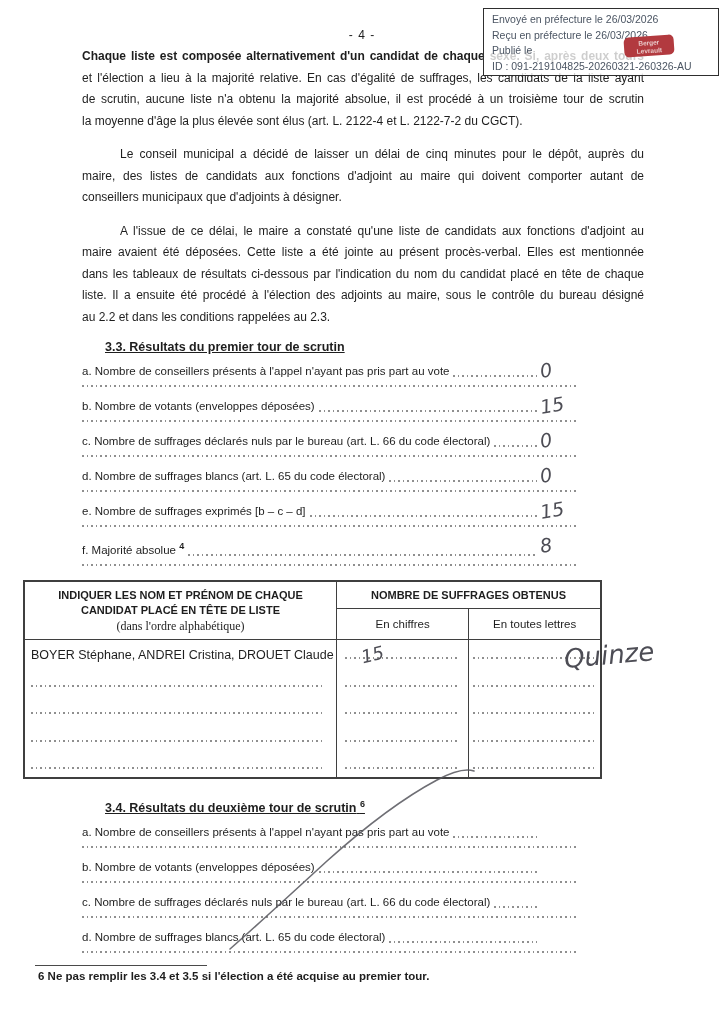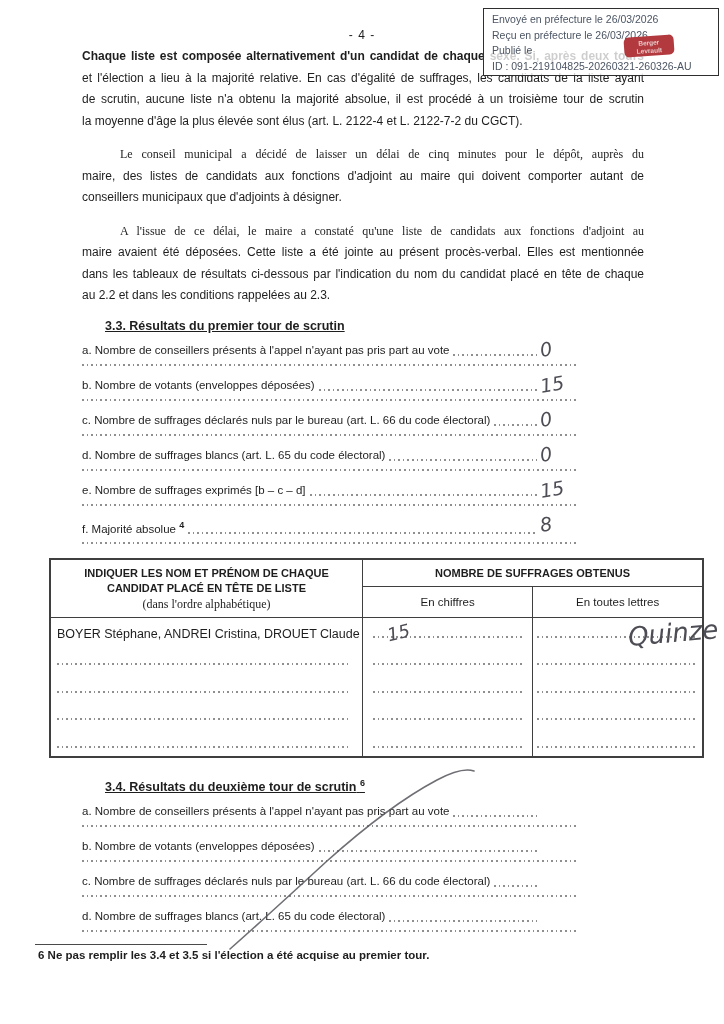--- a/index.html
+++ b/index.html
@@ -12,21 +12,21 @@
   .page-number {
     position:absolute; top:28px; left:0; width:724px;
     text-align:center; font-size:12px; letter-spacing:1px;
   }
   
   .content { position:absolute; top:46px; left:0; width:724px; }
   .para { margin:0 0 12px 82px; width:562px; font-size:12px; line-height:21.5px; }
   .pline { text-align:justify; text-align-last:justify; }
   .pline.last { text-align-last:left; }
   .pline.bold { font-weight:bold; }
-  .pline.indent { text-indent:38px;font-family:Liberation Serif, serif; }
+  .pline.indent { text-indent:38px; }
   
   .sec-heading {
     margin:4px 0 10px 105px; font-size:12.5px; font-weight:bold;
     text-decoration:underline;
   }
   .sec-heading sup, .supref { font-size:9px; font-weight:bold; }
   .h34 { margin-top:20px; }
   
   .items { margin-left:82px; }
   .item { position:relative; margin-bottom:12px; }
@@ -38,21 +38,21 @@
   }
   .leader { flex:1; align-self:flex-end; margin:0 0 2px 4px; min-width:0; }
   .dotline { width:497px; margin-top:6px; }
   .hand {
     position:absolute; font-style:italic; color:#4d4d55;
     font-family:"DejaVu Sans", sans-serif;
   }
   .hand-item { left:458px; top:-5px; font-size:19px; transform:rotate(-10deg); }
   
   .res-table {
-    margin:14px 0 0 49px; border-collapse:collapse; width:655px;
+    margin:14px 0 0 23px; border-collapse:collapse; width:579px;
     border:2px solid #3f3f3f; table-layout:fixed;padding-left:20px;
   }
   .res-table td { border:1px solid #3f3f3f; padding:0; }
   .hleft { width:303px; text-align:center; vertical-align:middle; padding:5px 4px 4px 4px !important; }
   .hl1 { font-size:11px; font-weight:bold; line-height:15px; }
   .hl2 { font-family:"Liberation Serif", serif; font-size:12px; line-height:16px; }
   .hright { height:26px; text-align:center; font-size:11px; font-weight:bold; }
   .hsub { height:30px; text-align:center; font-size:11.5px; vertical-align:middle; }
   .c-chiffres { width:90px; }
   .bcell { vertical-align:top; position:relative; }
@@ -103,20 +103,21 @@
     <div class="para">
       <div class="pline indent">Le conseil municipal a décidé de laisser un délai de cinq minutes pour le dépôt, auprès du</div>
       <div class="pline">maire, des listes de candidats aux fonctions d'adjoint au maire qui doivent comporter autant de</div>
       <div class="pline last">conseillers municipaux que d'adjoints à désigner.</div>
     </div>
 
     <div class="para">
       <div class="pline indent">A l'issue de ce délai, le maire a constaté qu'une liste de candidats aux fonctions d'adjoint au</div>
       <div class="pline">maire avaient été déposées. Cette liste a été jointe au présent procès-verbal. Elles est mentionnée</div>
       <div class="pline">dans les tableaux de résultats ci-dessous par l'indication du nom du candidat placé en tête de chaque</div>
+      <div class="pline">liste. Il a ensuite été procédé à l'élection des adjoints au maire, sous le contrôle du bureau désigné</div>
       <div class="pline last">au 2.2 et dans les conditions rappelées au 2.3.</div>
     </div>
 
     <div class="sec-heading">3.3. Résultats du premier tour de scrutin</div>
 
     <div class="items">
       <div class="item">
         <div class="item-row">
             <span class="item-label">a. Nombre de conseillers présents à l'appel n'ayant pas pris part au vote</span>
             <span class="leader dots"></span>

